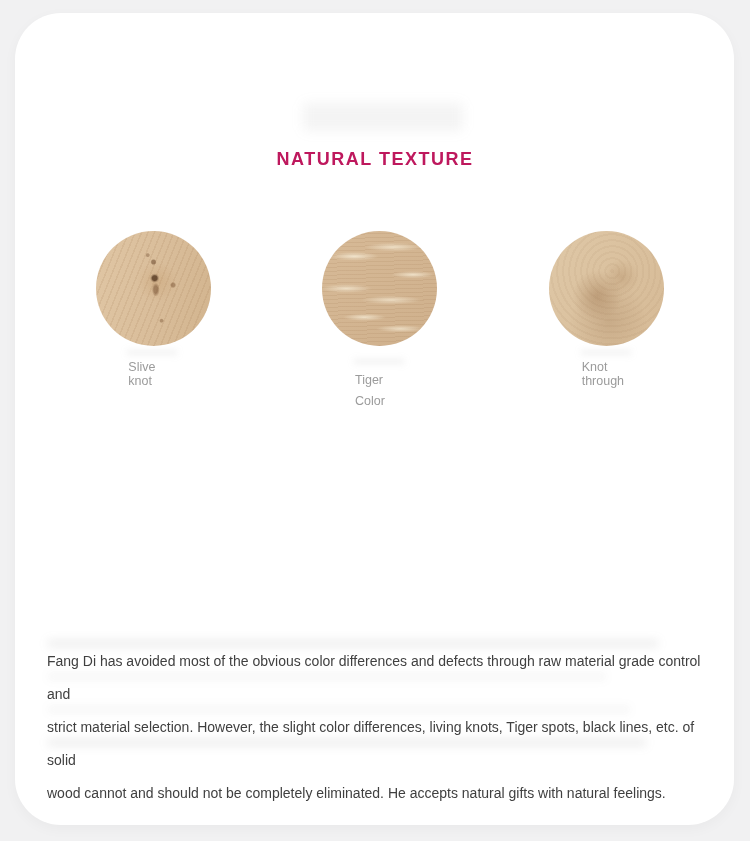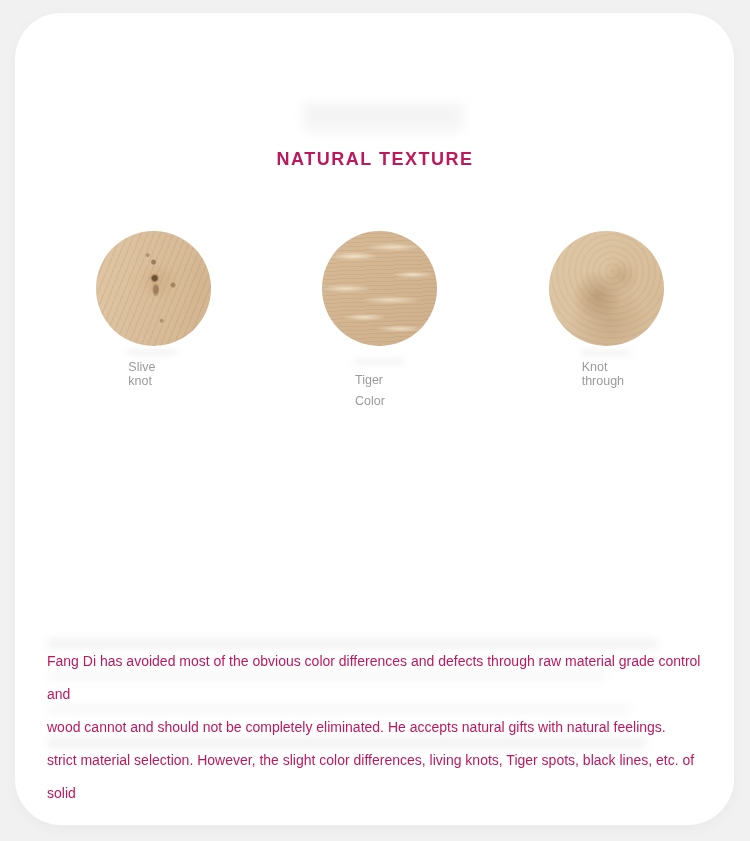--- a/index.html
+++ b/index.html
@@ -156,21 +156,21 @@
       linear-gradient(120deg, #dfc8a7, #d6ba96);
   }
 
   .desc {
     position: absolute;
     left: 47px;
     top: 645px;
     width: 676px;
     font-size: 14px;
     line-height: 33px;
-    color: #be185d;
+    color: #404040;
   }
 </style>
 </head>
 <body>
 
 <div class="card"></div>
 
 <div class="content">
 
   <div class="ghost-heading"></div>
@@ -208,17 +208,17 @@
 
   </div>
 
   <div class="ghost-bar gb-1"></div>
   <div class="ghost-bar gb-2"></div>
   <div class="ghost-bar gb-3"></div>
   <div class="ghost-bar gb-4"></div>
 
   <div class="desc">
     <div>Fang Di has avoided most of the obvious color differences and defects through raw material grade control and</div>
+    <div>strict material selection. However, the slight color differences, living knots, Tiger spots, black lines, etc. of solid</div>
     <div>wood cannot and should not be completely eliminated. He accepts natural gifts with natural feelings.</div>
-    <div>strict material selection. However, the slight color differences, living knots, Tiger spots, black lines, etc. of solid</div>
   </div>
 
 </div>
 
 </body></html>

